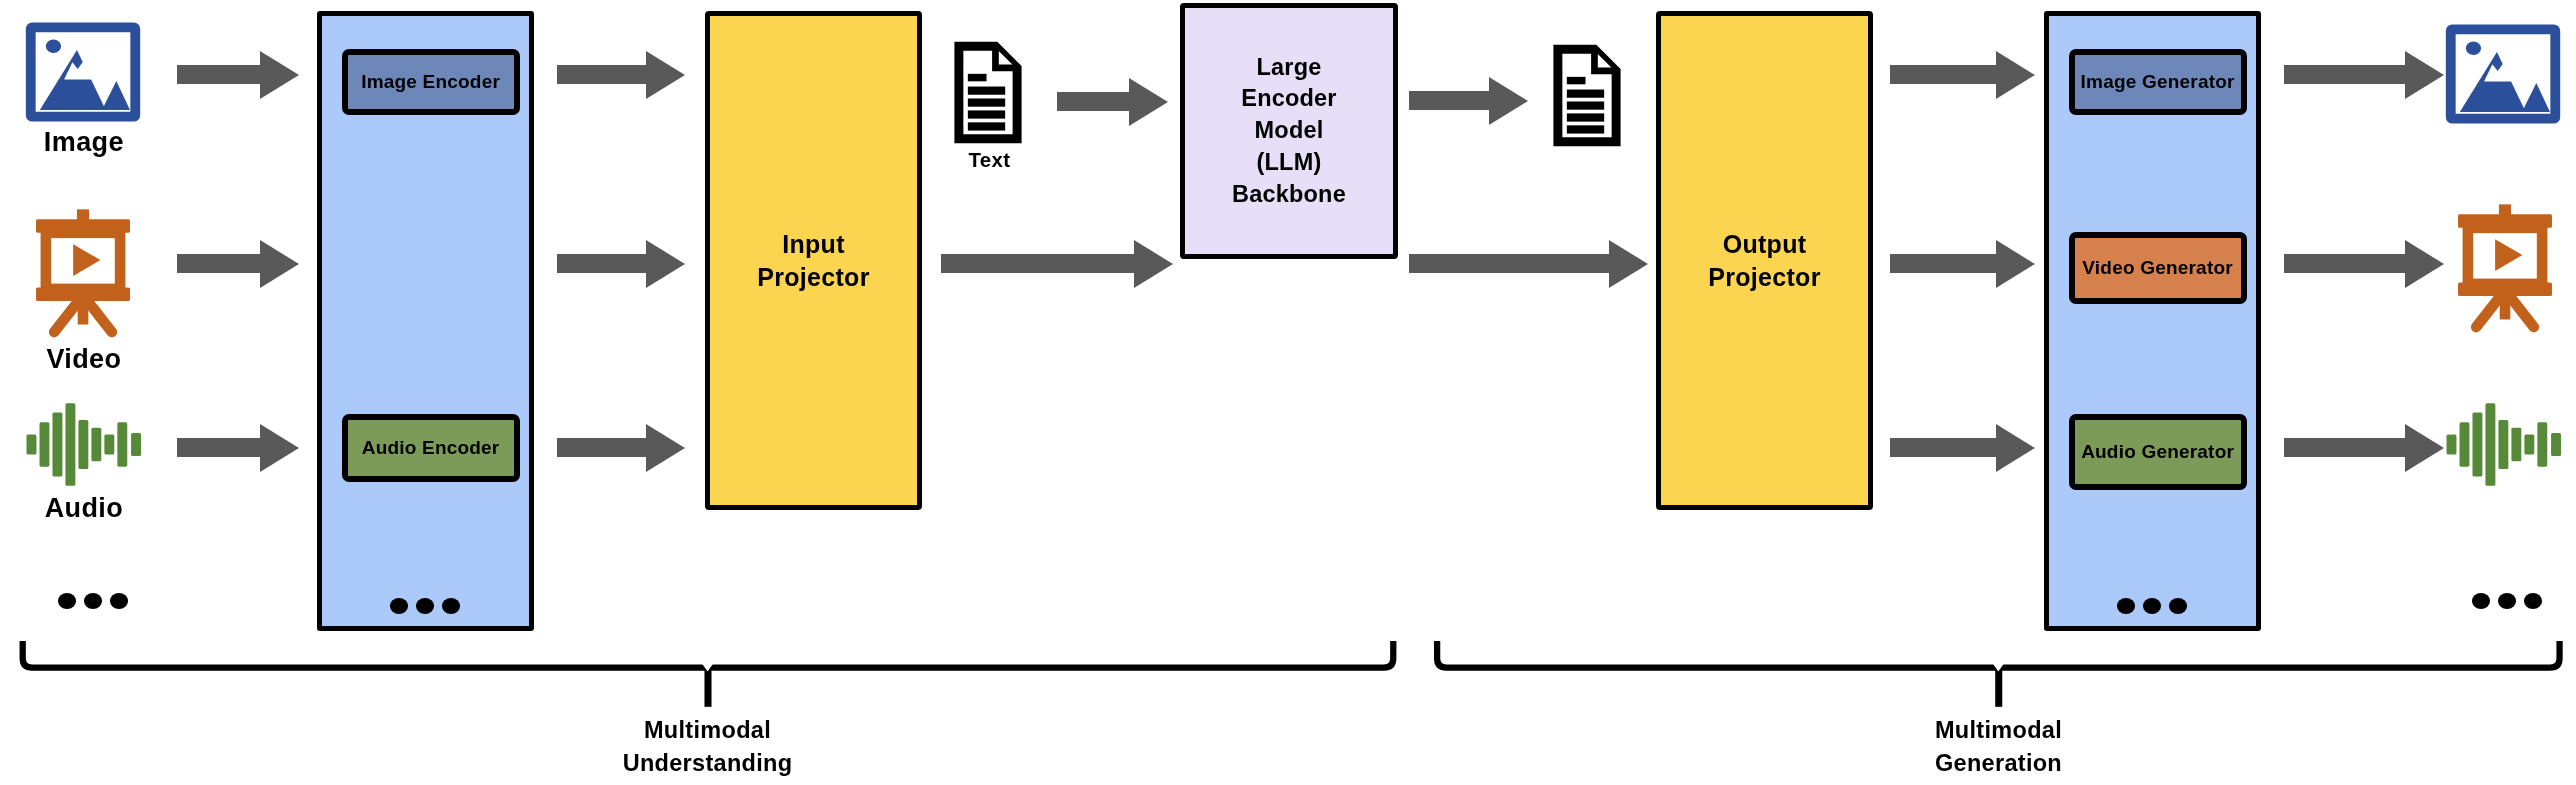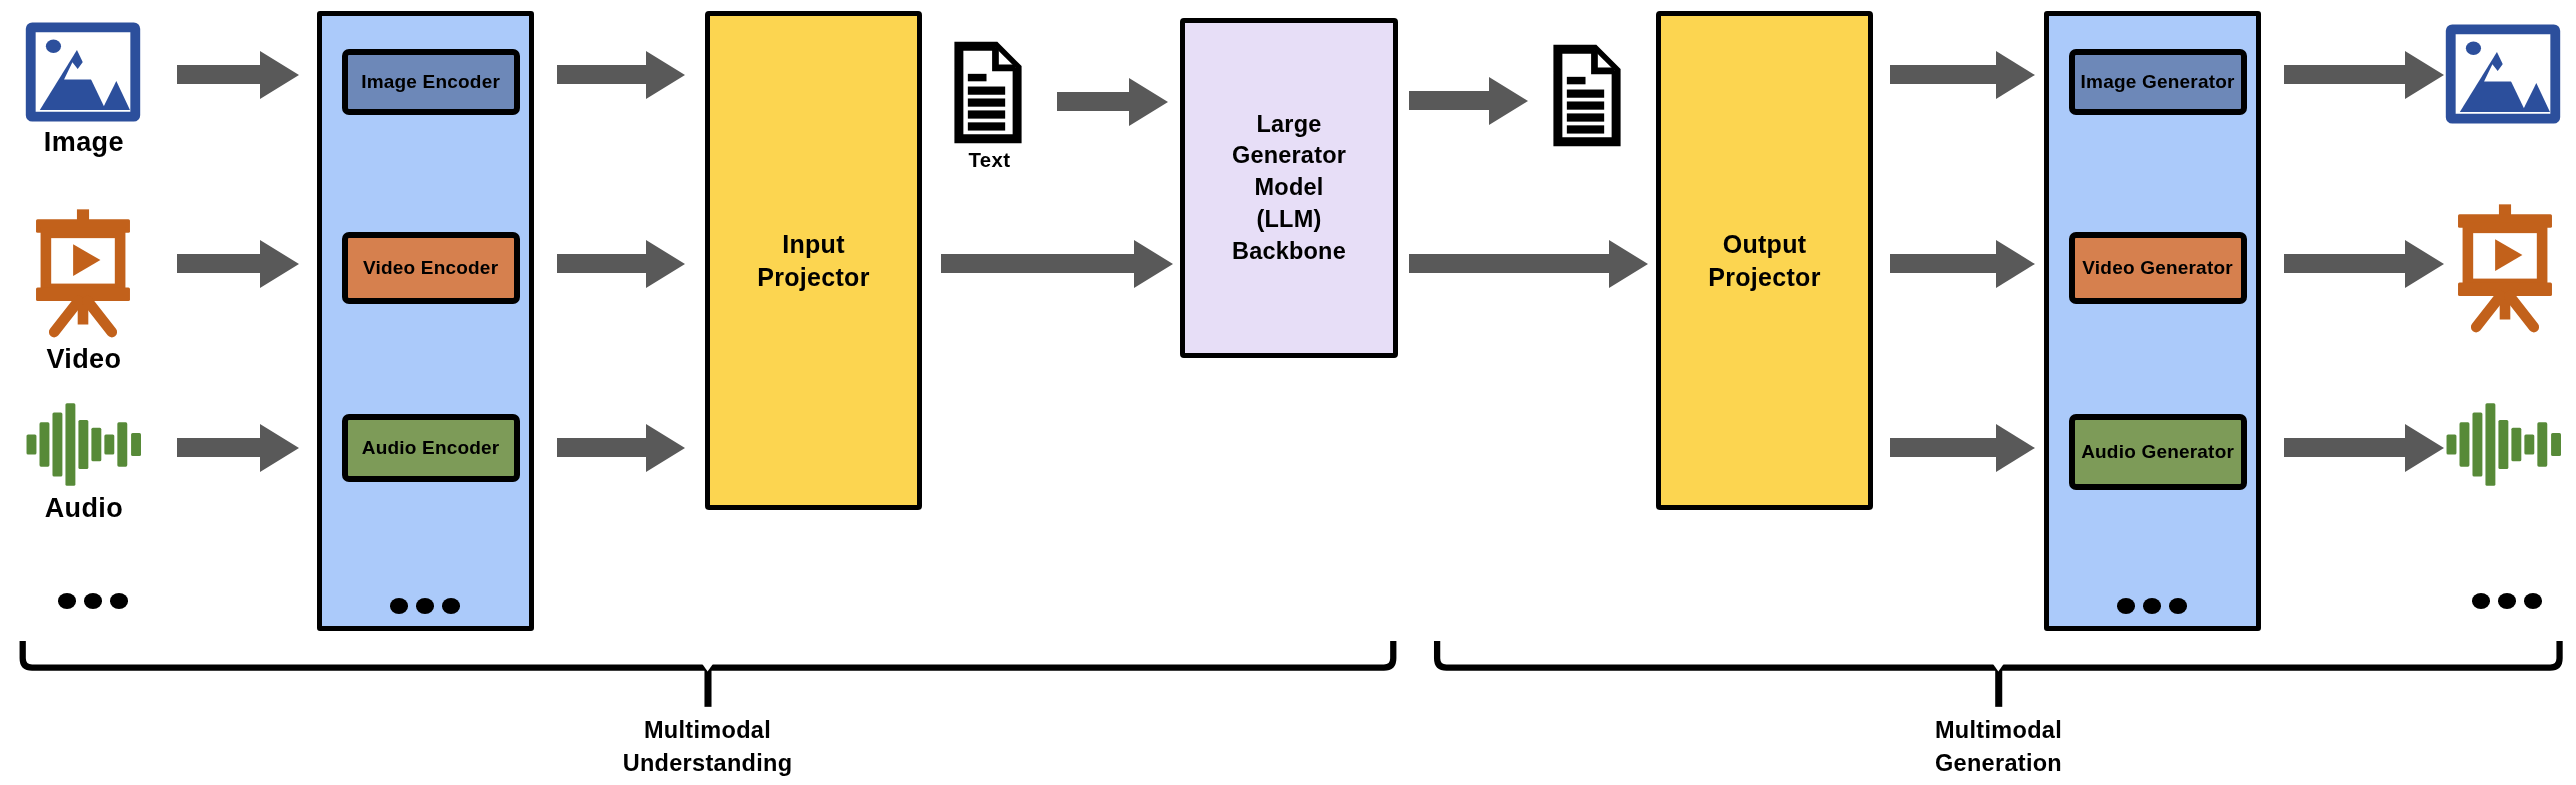--- a/index.html
+++ b/index.html
@@ -93,23 +93,20 @@
     </div>
   <div class="arrow" style="left:177px;top:423px;width:122px">
       <div class="shaft"></div>
       <div class="head"></div>
     </div>
 
   <div class="panel" style="left:317px">
     <div class="module m-blue" style="top:33px;height:66px">
       <span>Image Encoder</span>
     </div>
-    <div class="module m-orange" style="top:216px;height:72px">
-      <span>Video Encoder</span>
-    </div>
     <div class="module m-green" style="top:398px;height:68px">
       <span>Audio Encoder</span>
     </div>
     <div class="dots" style="left:68px;top:582px">
       <i></i>
         <i></i>
         <i></i>
     </div>
   </div>
 
@@ -146,24 +143,24 @@
 
   <div class="arrow" style="left:1057px;top:77px;width:111px">
       <div class="shaft"></div>
       <div class="head"></div>
     </div>
   <div class="arrow" style="left:941px;top:239px;width:232px">
       <div class="shaft"></div>
       <div class="head"></div>
     </div>
 
-  <div class="bigbox lavender" style="left:1180px;top:18px;width:218px;height:340px">
+  <div class="bigbox lavender" style="left:1180px;top:3px;width:218px;height:256px">
     <div class="llmtext">
       <div>Large</div>
-      <div>Generator</div>
+      <div>Encoder</div>
       <div>Model</div>
       <div>(LLM)</div>
       <div>Backbone</div>
     </div>
   </div>
 
   <div class="arrow" style="left:1409px;top:76px;width:119px">
       <div class="shaft"></div>
       <div class="head"></div>
     </div>

